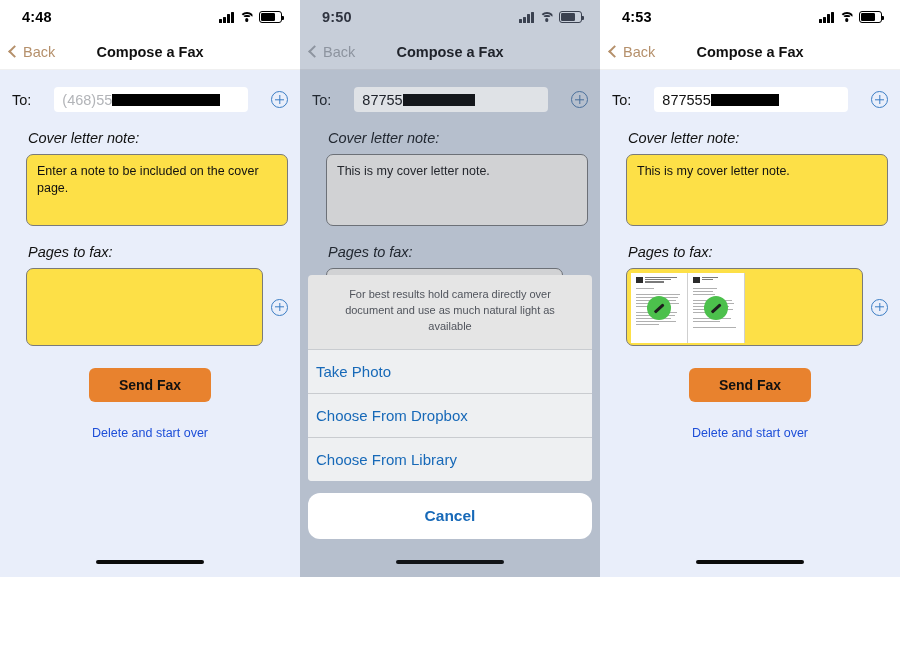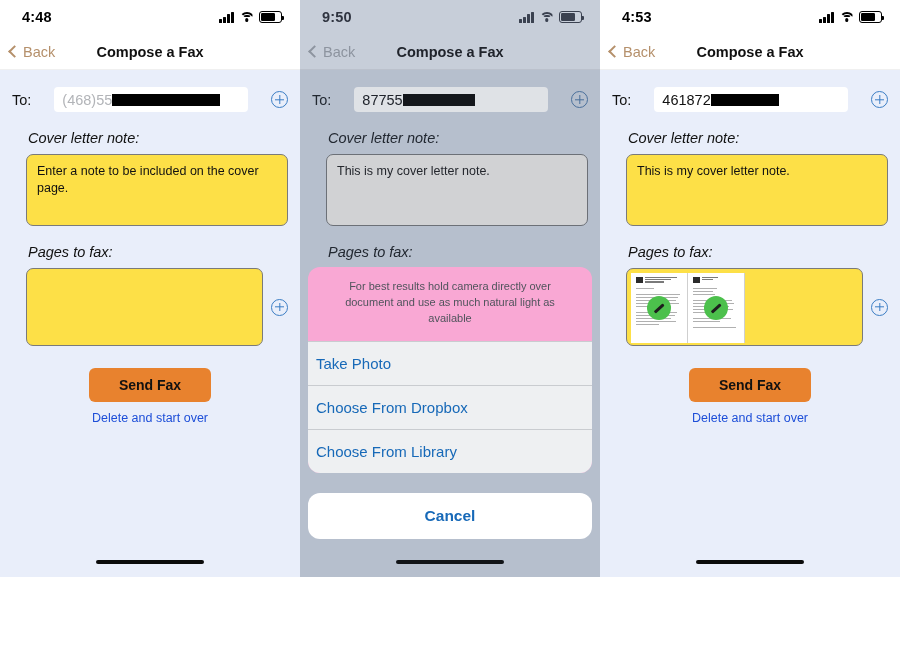--- a/index.html
+++ b/index.html
@@ -142,46 +142,46 @@
     position: absolute; left: 50%; top: 50%; transform: translate(-50%,-50%);
     width: 24px; height: 24px; border-radius: 50%; background: #4cc04c;
     display: flex; align-items: center; justify-content: center;
   }
   .badge .pencil {
     width: 12px; height: 2.6px; background: #1d1d1d; border-radius: 1px;
     transform: rotate(-42deg);
   }
 
   .sendwrap { margin-top: 22px; display: flex; flex-direction: column;
-              align-items: center; gap: 9px; }
+              align-items: center; gap: 24px; }
   .sendbtn {
     background: #e8822e; color: #111; border: none; border-radius: 6px;
     padding: 9px 30px; font-size: 14px; font-weight: bold; cursor: pointer;
     font-family: "Liberation Sans", sans-serif;
   }
   .deletelink { color: #1d4ed8; font-size: 12.5px; cursor: pointer; }
 
   
   .sheet {
     position: absolute; left: 8px; right: 8px; bottom: 38px; z-index: 5;
   }
   .sheet .group {
-    background: #f9a8d4; border-radius: 12px; overflow: hidden;
+    background: #e5e5e5; border-radius: 4px; overflow: hidden;
   }
   .sheet .msg {
     padding: 12px 16px 14px; text-align: center; font-size: 11px;
     color: #50545c; line-height: 1.45;
   }
   .sheet .item {
     padding: 13px 8px; font-size: 15px;
     color: #1769b8; border-top: 1px solid #c9ccd0; cursor: pointer;
     background: #eef0f2;
   }
   .sheet .cancel {
-    margin-top: 20px; background: #ffffff; border-radius: 12px;
+    margin-top: 12px; background: #ffffff; border-radius: 12px;
     padding: 14px 8px; text-align: center; font-size: 15.5px;
     font-weight: bold; color: #1769b8; cursor: pointer;
   }
 
   
   .homebar { height: 30px; flex: 0 0 30px; display: flex;
              align-items: center; justify-content: center; }
   .homebar i { display: block; width: 108px; height: 4px; background: #0b0b0b;
                border-radius: 3px; }
   .p2 .homebar i { background: #111417; }
@@ -341,21 +341,21 @@
       <span class="backbtn">
         <span class="chev"></span>
         <span>Back</span>
       </span>
       <span class="navtitle">Compose a Fax</span>
     </div>
     <div class="content">
       <div class="torow">
         <span class="tolabel">To:</span>
         <span class="tofield">
-          <span class="val">461872</span>
+          <span class="val">877555</span>
             <span class="redact" style="width:68px"></span>
         </span>
         <span class="plus"></span>
       </div>
 
       <div class="seclabel">Cover letter note:</div>
       <div class="boxrow">
         <div class="fieldbox notebox">
           <span>This is my cover letter note.</span>
         </div>

